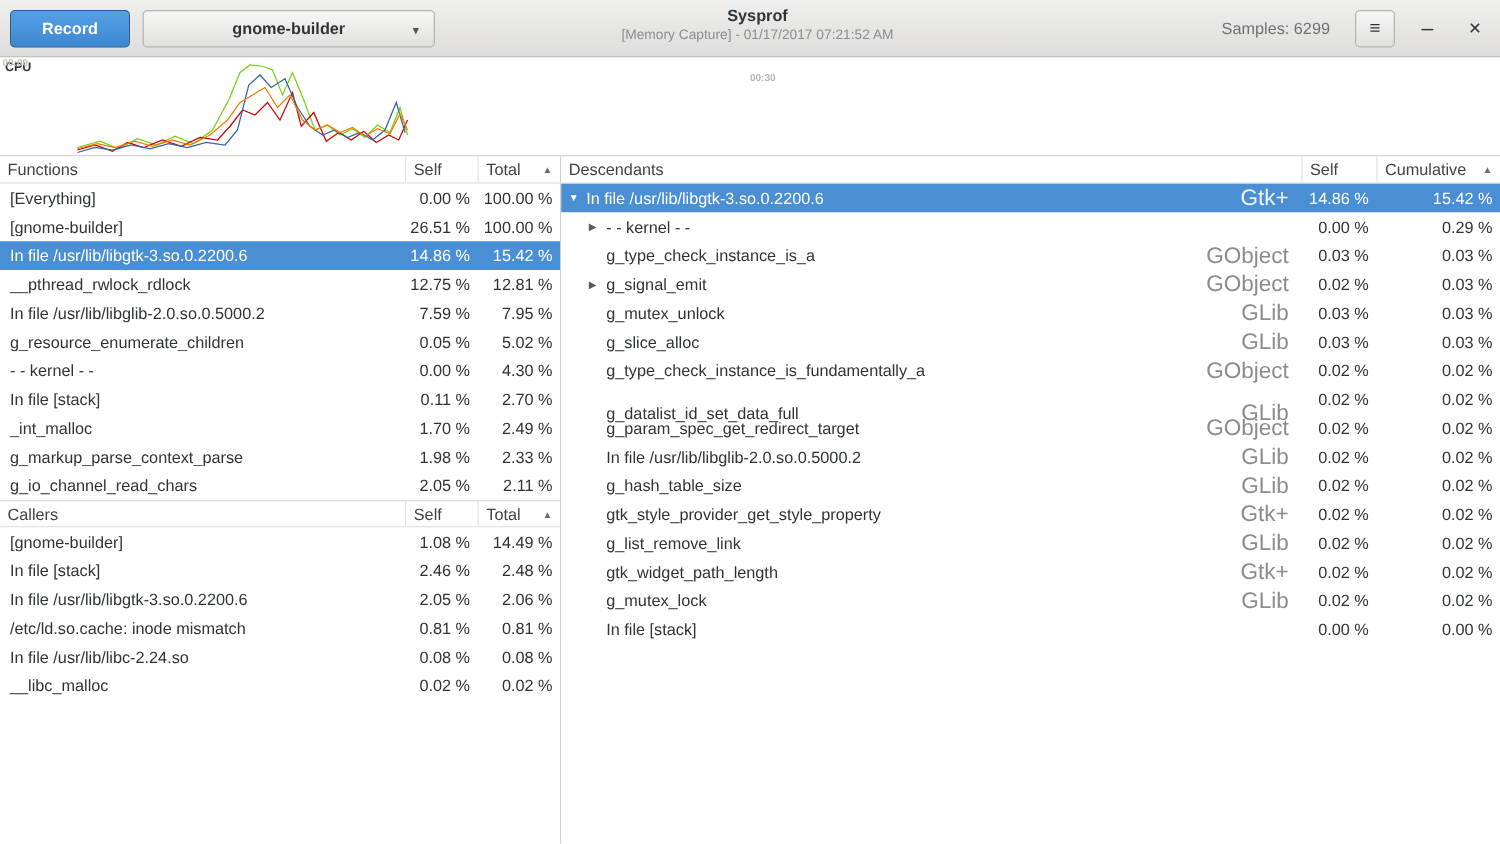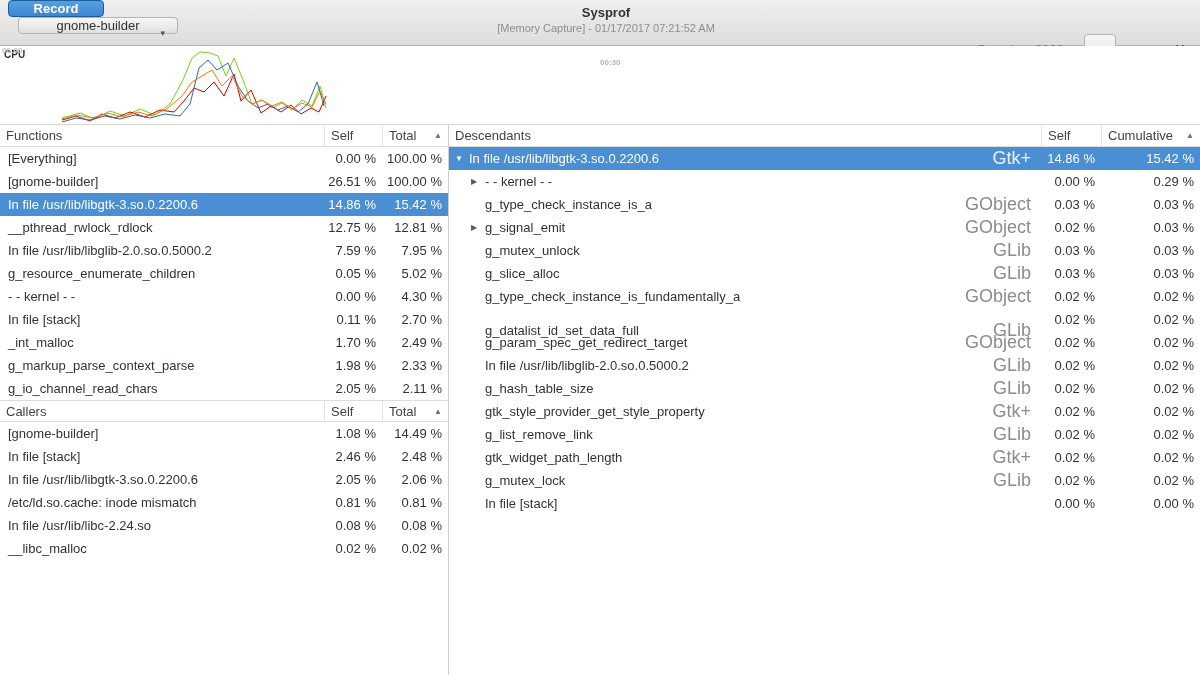--- a/index.html
+++ b/index.html
@@ -1,29 +1,29 @@
 <!DOCTYPE html>
 <html><head>
 <meta charset="utf-8">
 <style>
   * { box-sizing: border-box; margin: 0; padding: 0; }
   html,body { width:1200px; height:675px; overflow:hidden; background:#fff;
     font-family:"Liberation Sans", sans-serif; font-size:13px; color:#2e3436; }
 
   
-  .headerbar { height:46px; display:flex; align-items:flex-start;
+  .headerbar { height:46px; display:flex; align-items:center;
     background:linear-gradient(#efefee,#dedddb); border-bottom:1px solid #b3b2ae;
-    position:relative; padding:0 8px;flex-direction:column; }
+    position:relative; padding:0 8px; }
   .btn { height:30px; border-radius:4px; font-size:13px; cursor:default;
     font-family:"Liberation Sans", sans-serif; }
   .record-btn { width:96px; color:#fff; border:1px solid #1f5c99;
     background:linear-gradient(#55a0e4,#3c87d0); font-weight:bold; }
-  .proc-btn { width:160px; margin-left:10px; border:1px solid #b4b4b0;
+  .proc-btn { width:234px; margin-left:10px; border:1px solid #b4b4b0;
     background:linear-gradient(#f7f7f6,#e0e0de); color:#2e3436;
-    display:flex; align-items:center; justify-content:center; gap:8px; position:relative; }
+    display:flex; align-items:center; justify-content:center; gap:8px; position:relative;font-weight:bold; }
   .proc-btn .caret { font-size:9px; color:#555; position:absolute; right:12px; top:10px; }
   .titlebox { position:absolute; left:12px; right:0; top:5px; text-align:center; pointer-events:none; }
   .title { font-weight:bold; font-size:13px; color:#2e3436; }
   .subtitle { font-size:11px; color:#8b8e8f; margin-top:2px; }
   .hdr-right { margin-left:auto; display:flex; align-items:center; gap:14px; }
   .samples { color:#6e7273; font-size:13px; margin-right:6px; }
   .menu-btn { width:32px; height:30px; border:1px solid #b4b4b0;
     background:linear-gradient(#f7f7f6,#e0e0de); border-radius:4px; font-size:15px; color:#2e3436; }
   .winctl { background:none; border:none; font-size:17px; color:#2e3436; width:24px; height:24px; line-height:22px; }
 

